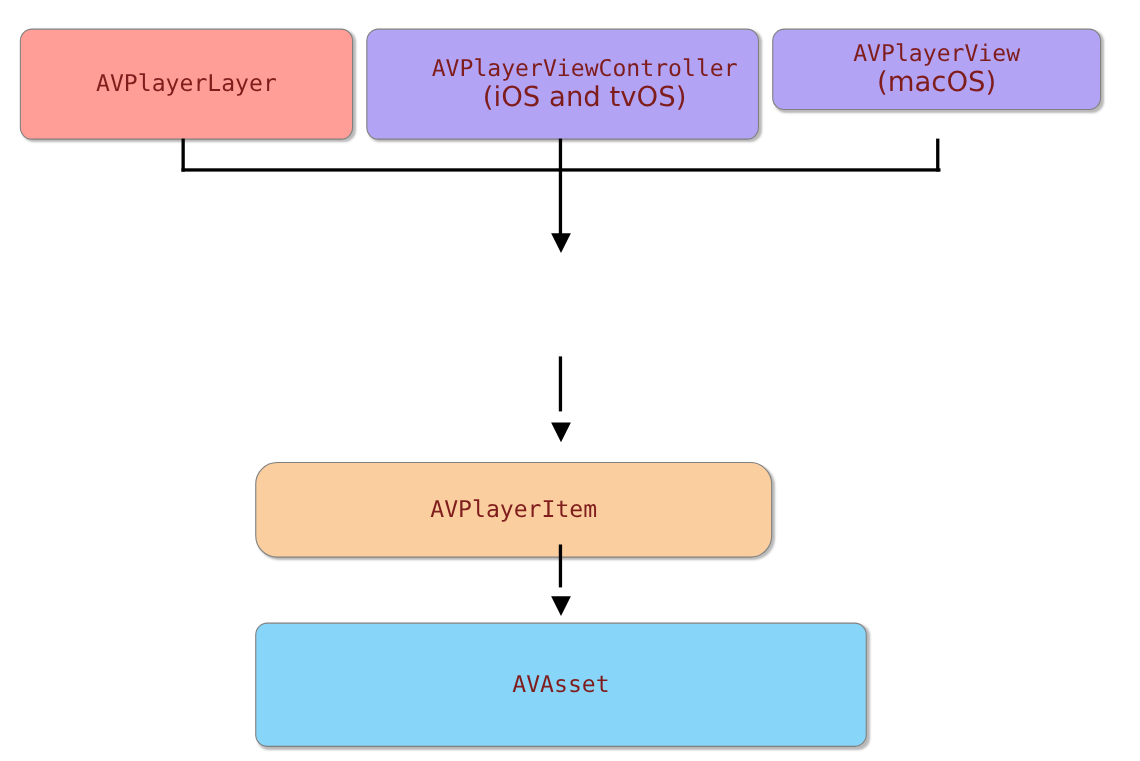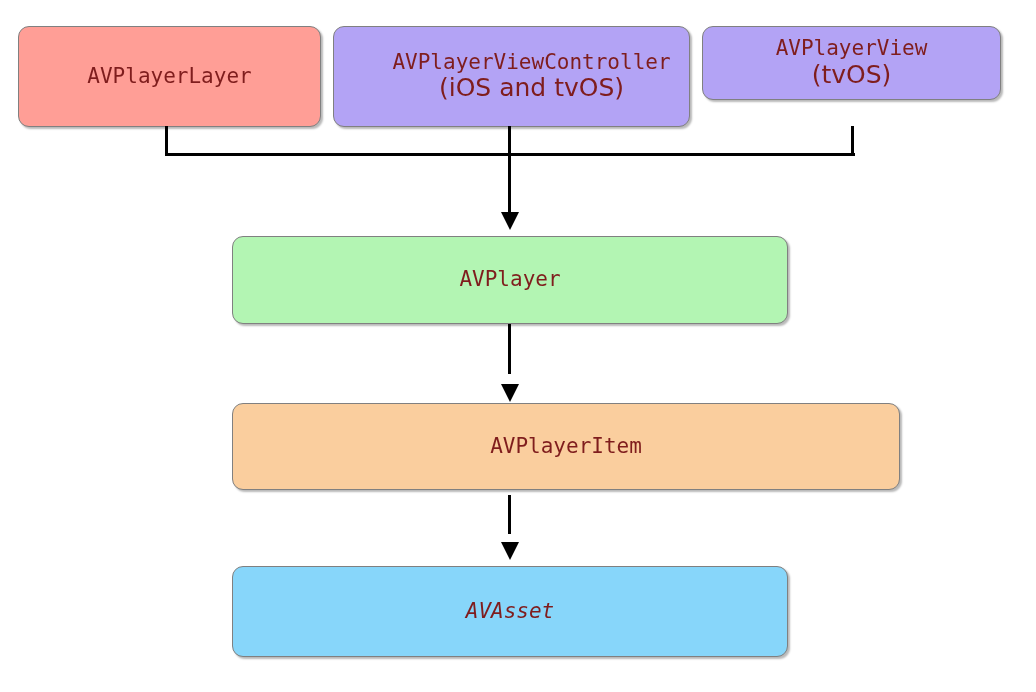--- a/index.html
+++ b/index.html
@@ -73,32 +73,29 @@
     <div class="node-title">AVPlayerLayer</div>
   </div>
 
   <div class="node" style="left: 333px; top: 26px; width: 357px; height: 101px; background: rgb(179, 163, 245); border-color: rgb(128, 128, 128); padding-left: 40px;">
     <div class="node-title">AVPlayerViewController</div>
     <div class="node-subtitle">(iOS and tvOS)</div>
   </div>
 
   <div class="node" style="left: 702px; top: 26px; width: 299px; height: 74px; background: rgb(179, 163, 245); border-color: rgb(128, 128, 128);">
     <div class="node-title">AVPlayerView</div>
-    <div class="node-subtitle">(tvOS)</div>
+    <div class="node-subtitle">(macOS)</div>
   </div>
 
-  <div class="node" style="left: 232px; top: 236px; width: 556px; height: 88px; background: rgb(179, 245, 179); border-color: rgb(128, 128, 128);">
-    <div class="node-title">AVPlayer</div>
-  </div>
 
-  <div class="node" style="left: 232px; top: 403px; width: 668px; height: 87px; background: rgb(250, 206, 158); border-color: rgb(128, 128, 128);">
+  <div class="node" style="left: 232px; top: 420px; width: 470px; height: 87px; background: rgb(250, 206, 158); border-color: rgb(128, 128, 128); border-radius: 20px;">
     <div class="node-title">AVPlayerItem</div>
   </div>
 
-  <div class="node" style="left: 232px; top: 566px; width: 556px; height: 91px; background: rgb(135, 214, 250); border-color: rgb(128, 128, 128); font-style: italic;">
+  <div class="node" style="left: 232px; top: 566px; width: 556px; height: 113px; background: rgb(135, 214, 250); border-color: rgb(128, 128, 128);">
     <div class="node-title">AVAsset</div>
   </div>
 
   <div class="conn-v" style="left: 165px; top: 126px; height: 30px; background: rgb(0, 0, 0);"></div>
 
   <div class="conn-v" style="left: 508px; top: 126px; height: 30px; background: rgb(0, 0, 0);"></div>
 
   <div class="conn-v" style="left: 851px; top: 126px; height: 30px; background: rgb(0, 0, 0);"></div>
 
   <div class="conn-h" style="left: 165px; top: 153px; width: 690px; background: rgb(0, 0, 0);"></div>

